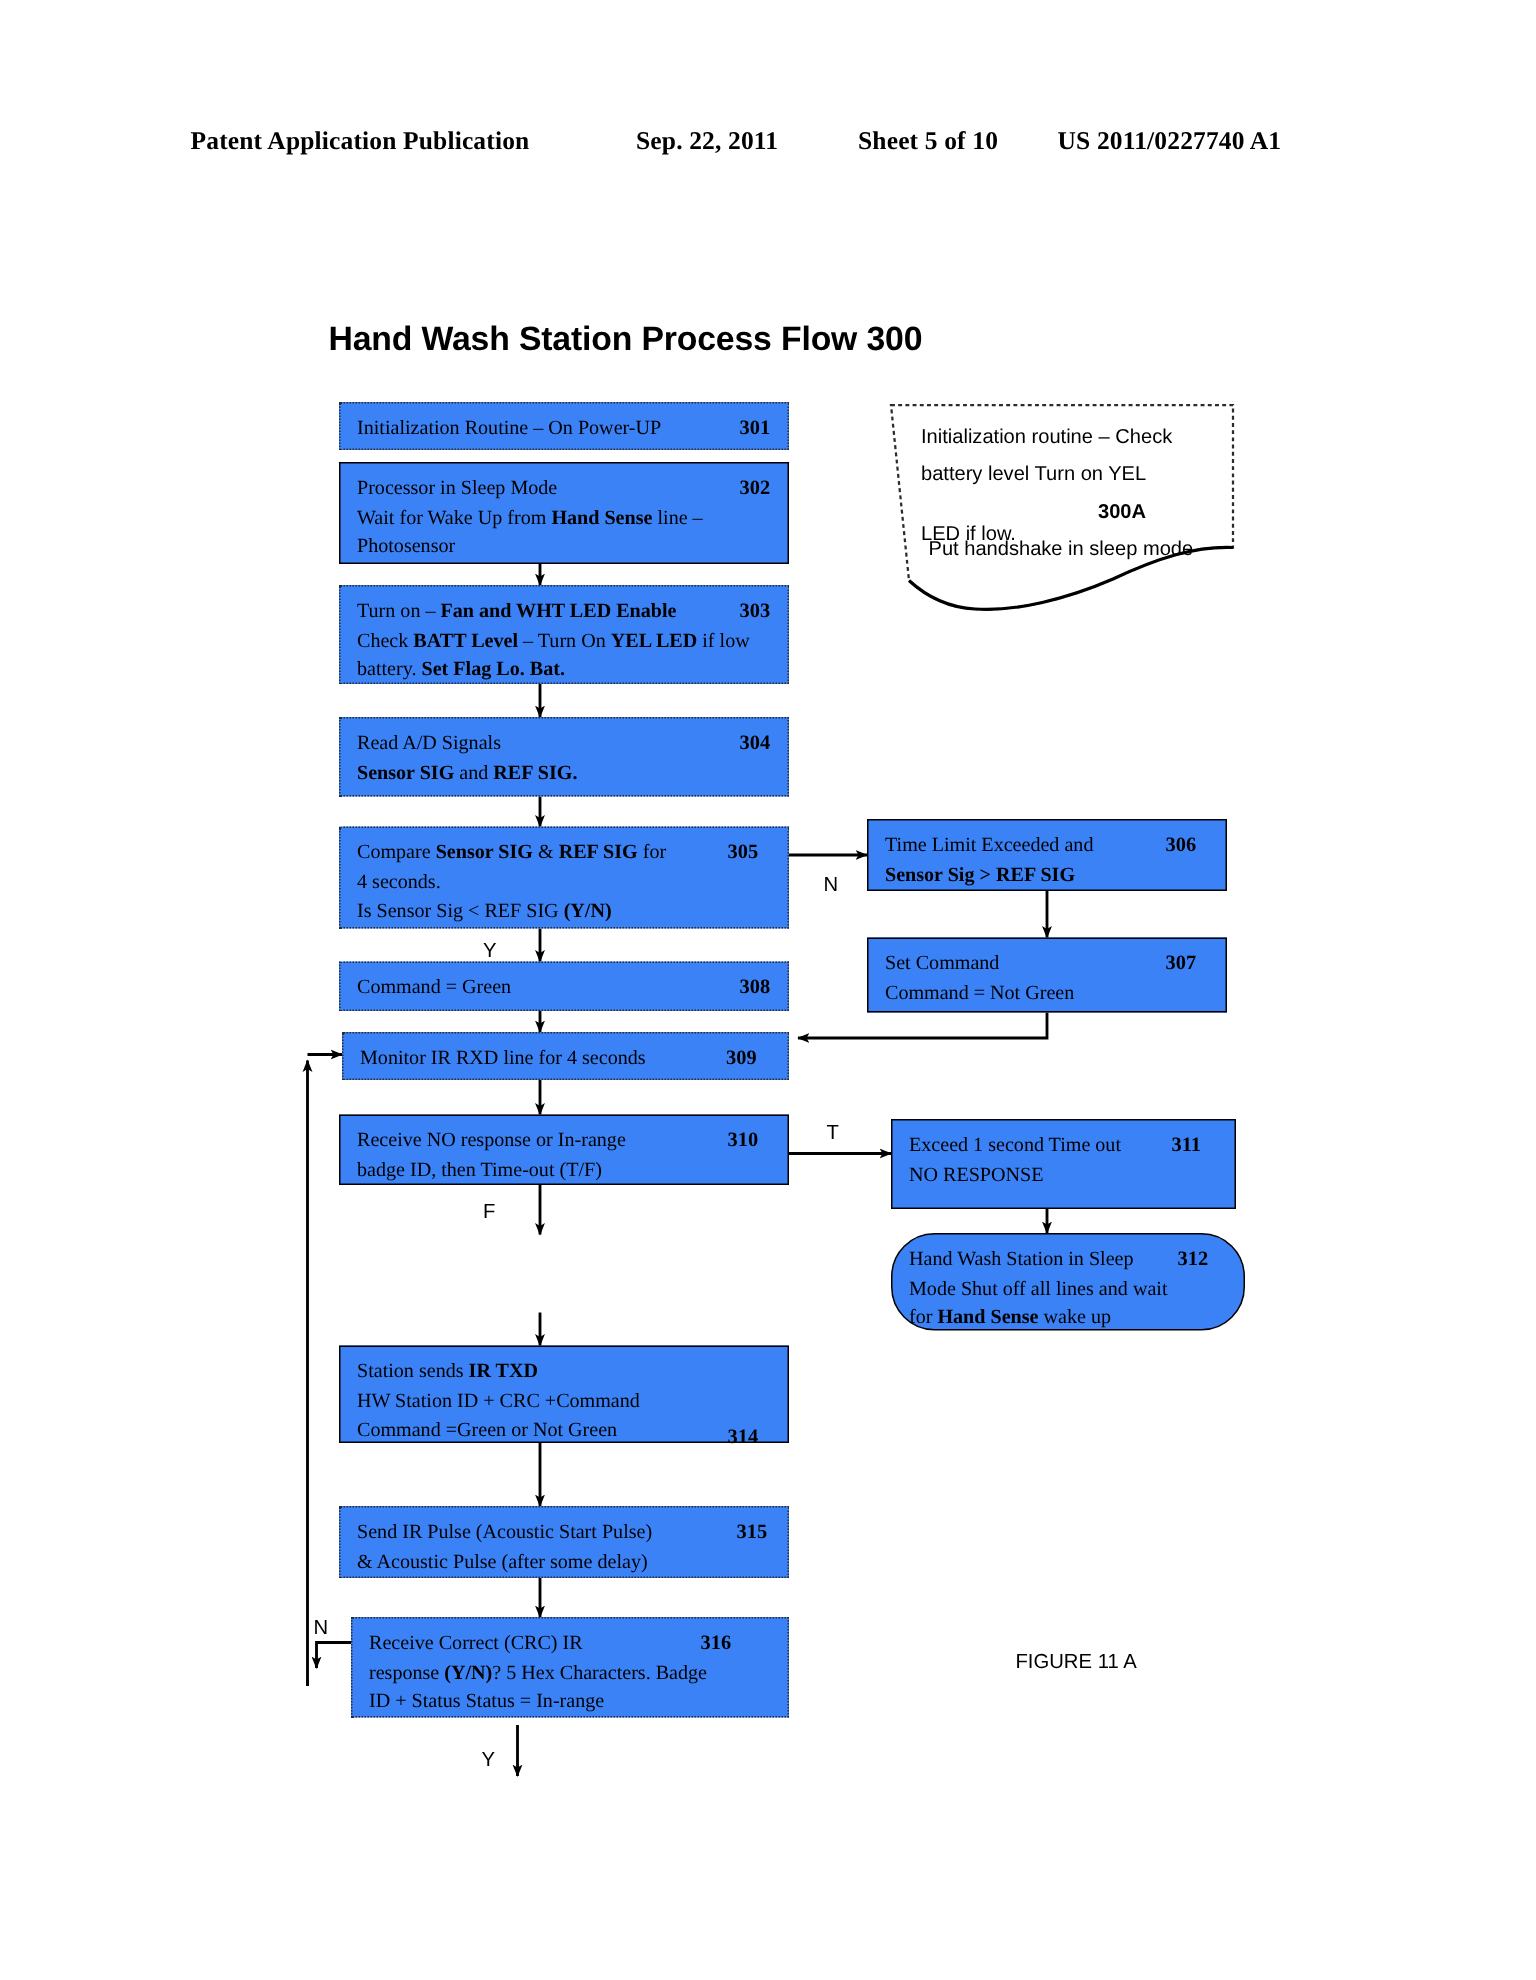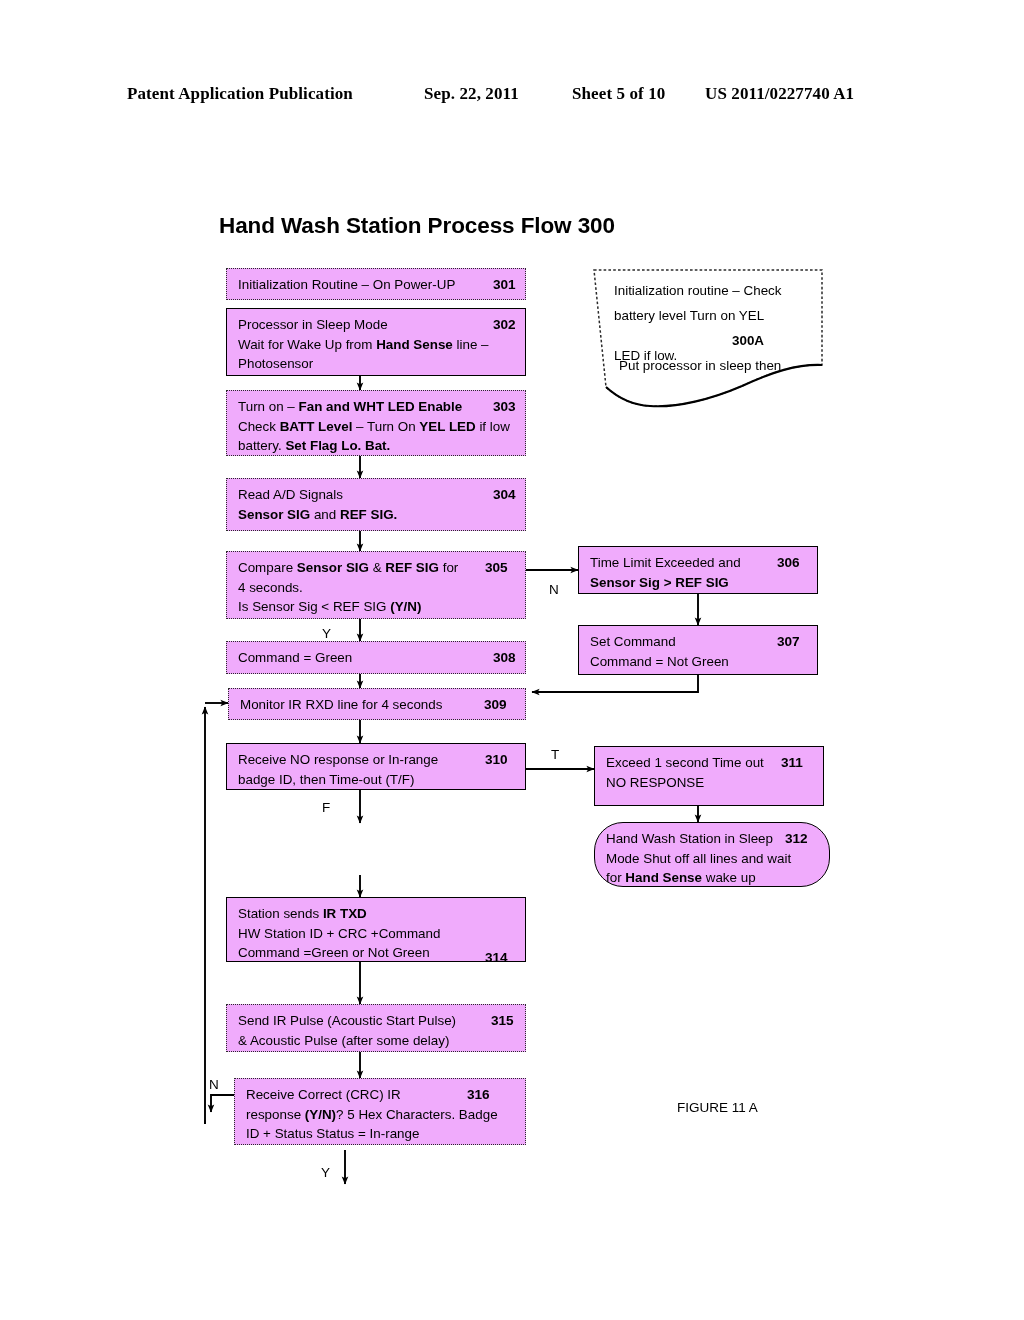--- a/index.html
+++ b/index.html
@@ -37,24 +37,25 @@
     font-size:22.5px;
     font-weight:bold;
     letter-spacing:-0.1px;
     white-space:nowrap;
   }
 
   
   .box{
     position:absolute;
     box-sizing:border-box;
-    background:#f0abfc;
+    background:#3b82f6;
     font-size:13.4px;
     line-height:19.5px;
     padding:6px 10px 6px 11px;
+    font-family:Liberation Serif, serif;
   }
   .box.dotted{border:1.6px dotted #2b2b2b;}
   .box.solid{border:1.7px solid #000;}
   .box .ln{position:relative;white-space:nowrap;}
   .box b{font-weight:bold;}
   .num{
     position:absolute;
     font-weight:bold;
     font-size:13.6px;
   }
@@ -246,21 +247,21 @@
   </div>
 
   <div class="note" style="left:592px;top:268px;width:232px;height:142px;">
     <svg width="232" height="142" viewBox="0 0 232 142">
       <path d="M2,2 L230,2 L230,97 C205,96 180,104 150,118 C120,131 85,140 58,138 C40,137 26,130 14,119 L2,2 Z" fill="#ffffff" stroke="#2b2b2b" stroke-width="1.5" stroke-dasharray="2.6 2.2"></path>
       <path d="M230,97 C205,96 180,104 150,118 C120,131 85,140 58,138 C40,137 26,130 14,119" fill="none" stroke="#000" stroke-width="2.1"></path>
     </svg>
     <div class="txt" style="top:10px;">Initialization routine – Check</div>
     <div class="txt" style="top:35px;">battery level Turn on YEL</div>
     <div class="txt" style="top:75px;">LED if low.</div>
-    <div class="txt" style="top:85px;left:27px;">Put processor in sleep then</div>
+    <div class="txt" style="top:85px;left:27px;">Put handshake in sleep mode</div>
     <div class="txt" style="top:60px;left:140px;font-weight:bold;">300A</div>
   </div>
 
   <div class="lbl" style="left:549px;top:583px;">N</div>
   <div class="lbl" style="left:322px;top:627px;">Y</div>
   <div class="lbl" style="left:551px;top:748px;">T</div>
   <div class="lbl" style="left:322px;top:801px;">F</div>
   <div class="lbl" style="left:209px;top:1078px;">N</div>
   <div class="lbl" style="left:321px;top:1166px;">Y</div>
 

